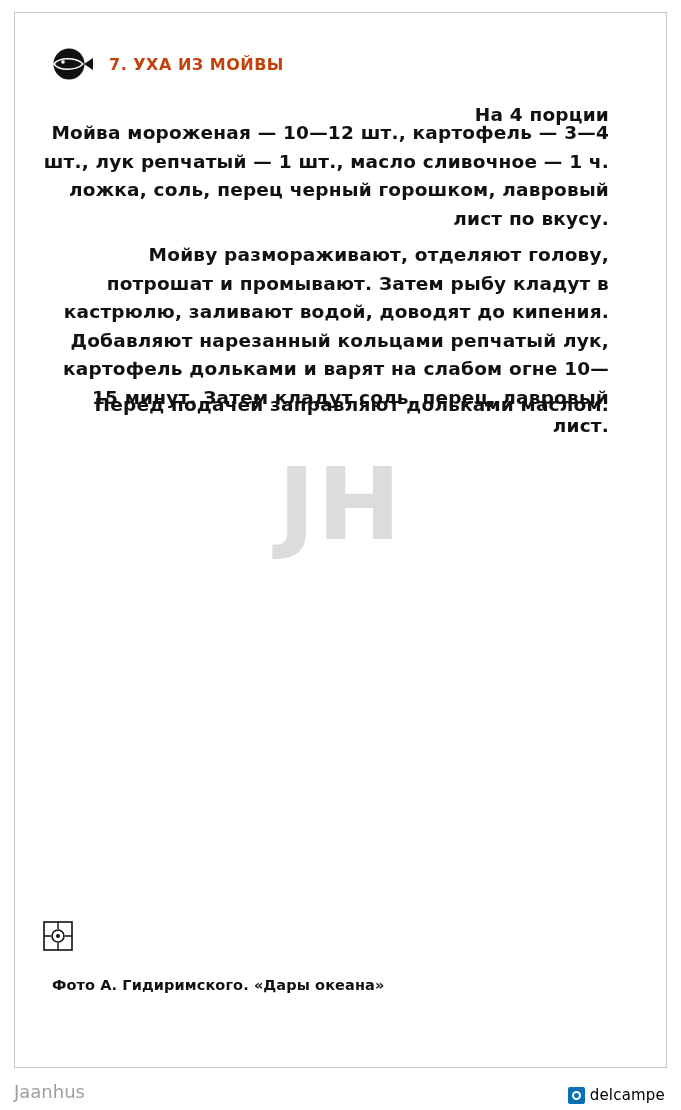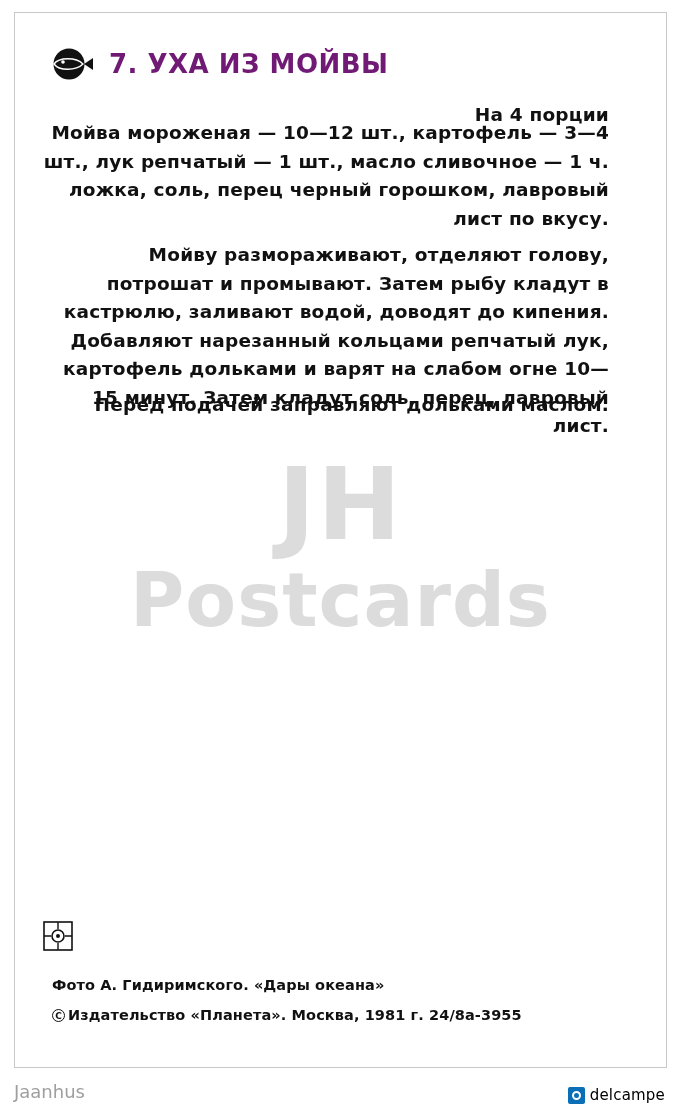--- a/index.html
+++ b/index.html
@@ -67,24 +67,24 @@
     display: flex;
     align-items: center;
   }
   #fish-logo {
     width: 52px;
     height: 34px;
     margin-right: 14px;
     flex: none;
   }
   #recipe-title {
-    font-size: 26px;
+    font-size: 16px;
     font-weight: bold;
     letter-spacing: 0.5px;
-    color: #701a75;
+    color: #c2410c;
     white-space: nowrap;
   }
 
   
   .text-block {
     position: absolute;
     left: 28px;
     width: 566px;
     color: #111111;
     font-size: 18.5px;
@@ -186,21 +186,20 @@
   }
   #delcampe-text { letter-spacing: 0.2px; }
 </style>
 </head>
 <body>
 
 <div id="postcard">
 
   <div id="watermark">
     <div class="wm-line1">JH</div>
-    <div class="wm-line2">Postcards</div>
   </div>
 
   <div class="content">
 
     <div id="header">
       <svg id="fish-logo" viewBox="0 0 52 34">
         <circle cx="26" cy="17" r="15.5" fill="#111111"></circle>
         <path d="M11 17 C16 9, 34 9, 41 17 C34 25, 16 25, 11 17 Z" fill="#111111"></path>
         <path d="M41 17 L50 11 L50 23 Z" fill="#111111"></path>
         <path d="M11 17 C16 10, 33 10, 40 17 C33 24, 16 24, 11 17 Z" fill="none" stroke="#ffffff" stroke-width="1.4"></path>
@@ -227,21 +226,20 @@
 
     <svg id="printers-mark" viewBox="0 0 30 30">
       <rect x="1" y="1" width="28" height="28" fill="none" stroke="#111111" stroke-width="1.6"></rect>
       <circle cx="15" cy="15" r="6" fill="none" stroke="#111111" stroke-width="1.6"></circle>
       <circle cx="15" cy="15" r="2" fill="#111111"></circle>
       <path d="M15 1 L15 8 M15 22 L15 29 M1 15 L8 15 M22 15 L29 15" stroke="#111111" stroke-width="1.4"></path>
     </svg>
 
     <div id="credits">
       <p>Фото А. Гидиримского. «Дары океана»</p>
-      <p><span class="credit-symbol">C</span><span>Издательство «Планета». Москва, 1981 г. 24/8а-3955</span></p>
     </div>
 
   </div>
 </div>
 
 <div id="footer">
   <div id="footer-brand">Jaanhus</div>
   <div id="delcampe-logo">
     <span id="delcampe-mark"></span>
     <span id="delcampe-text">delcampe</span>

